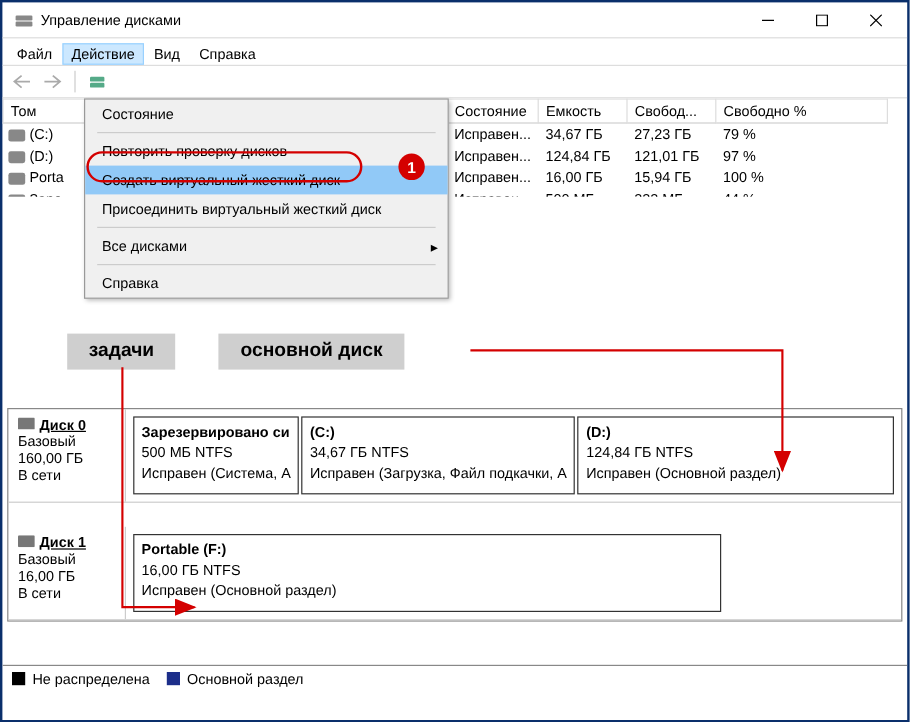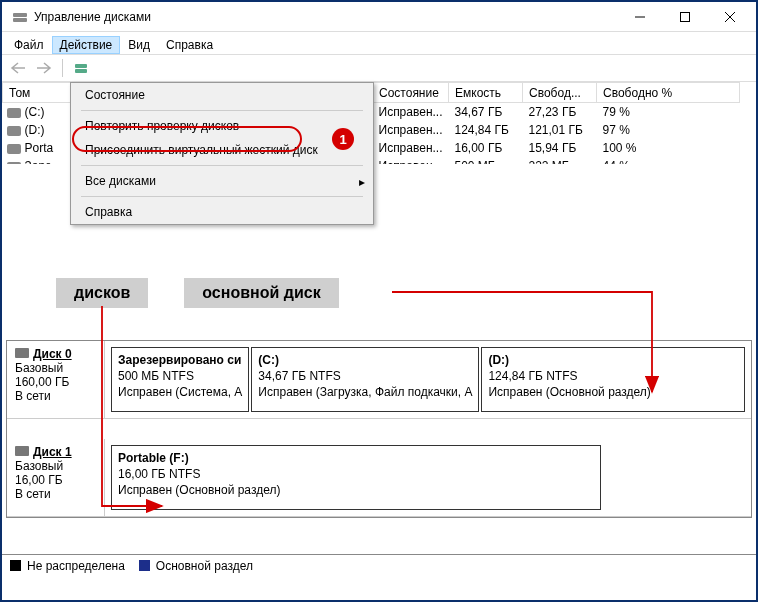--- a/index.html
+++ b/index.html
@@ -151,32 +151,33 @@
             <td>44 %</td>
           </tr>
         </tbody>
     </table>
   </div>
 
   <div class="dropdown">
     <div class="dd-item">Состояние</div>
     <div class="dd-sep"></div>
     <div class="dd-item">Повторить проверку дисков</div>
+    <div class="dd-item hi">Создать виртуальный жесткий диск</div>
     <div class="dd-item">Присоединить виртуальный жесткий диск</div>
     <div class="dd-sep"></div>
     <div class="dd-item"><span>Все дисками</span><span class="dd-arrow">▸</span></div>
     <div class="dd-sep"></div>
     <div class="dd-item">Справка</div>
   </div>
 
   <div class="callout-ring" style="left:70px;top:44px;width:230px;height:26px"></div>
   <div class="callout" style="left:330px;top:46px">1</div>
 
   <div class="labels">
-    <div class="label-box">дисков</div>
+    <div class="label-box">задачи</div>
     <div class="label-box">основной диск</div>
   </div>
 
   <div class="disk-area">
     <div class="disk-row">
       <div class="disk-head">
         <div class="dh-top">
             <span><svg width="14" height="10">
                 <rect width="14" height="10" fill="#777" rx="1"></rect>
               </svg></span>

